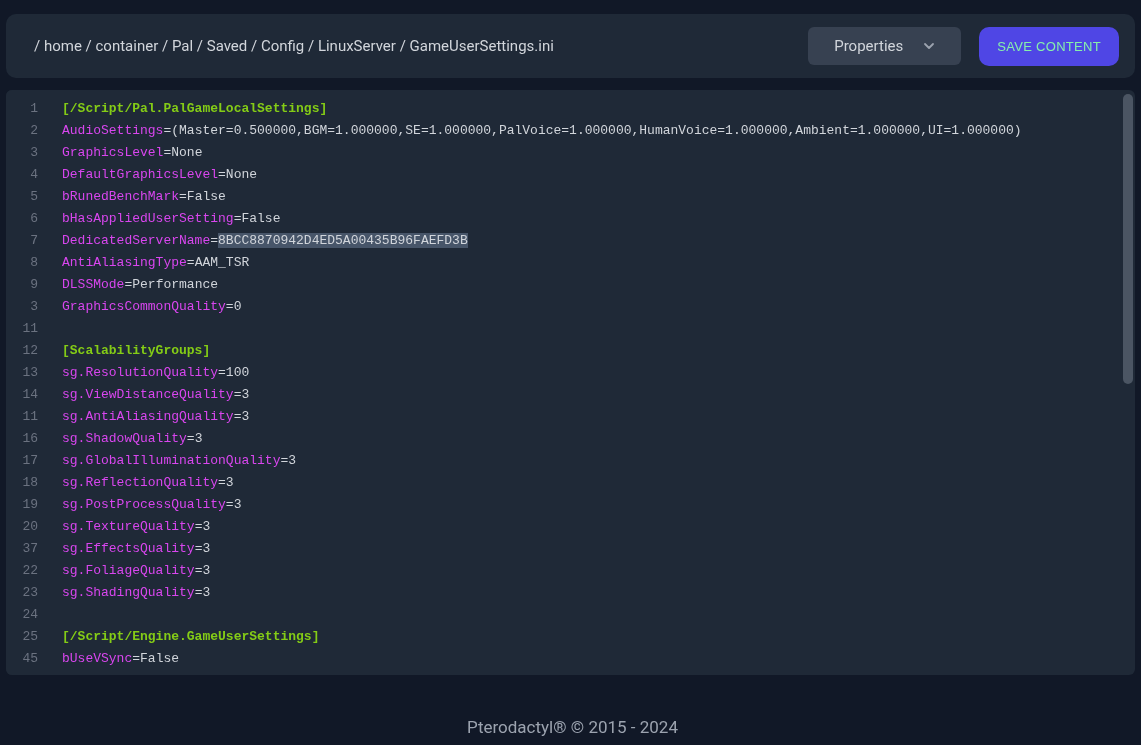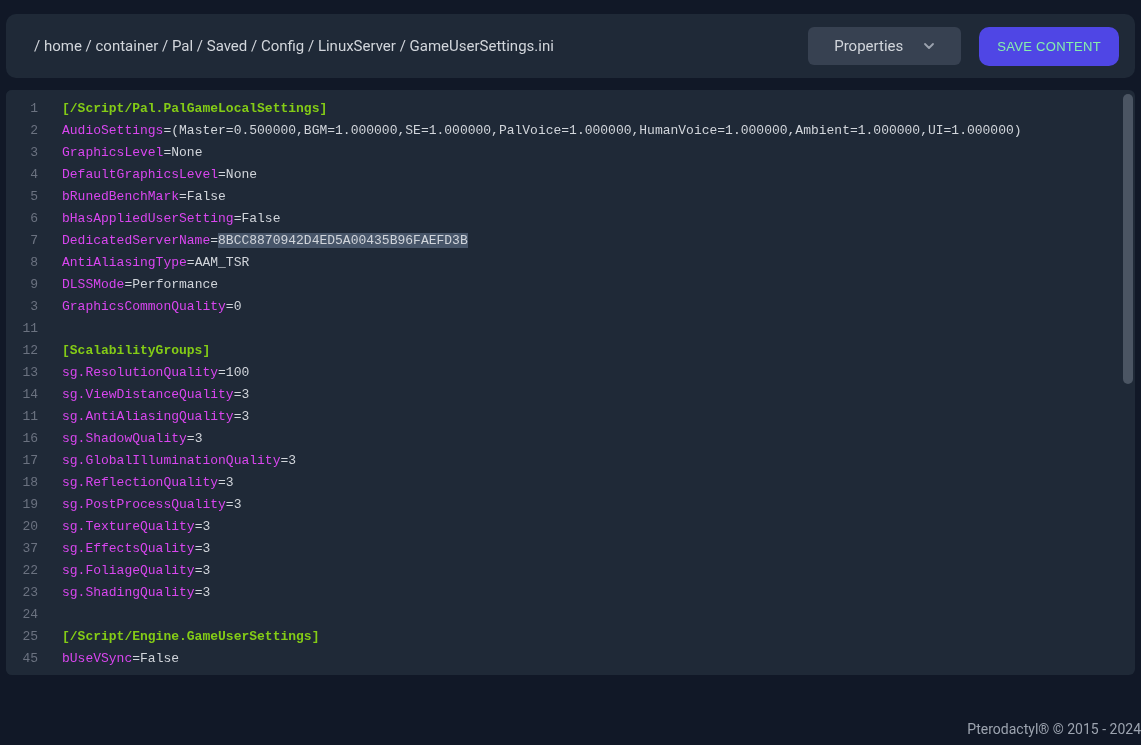--- a/index.html
+++ b/index.html
@@ -119,23 +119,23 @@
       top: 0;
       width: 10px;
       height: 290px;
       background: #4b5563;
       border-radius: 5px;
     }
     .footer {
       position: absolute;
       left: 4px; right: 0;
       bottom: 8px;
-      text-align: right;
+      text-align: center;
       color: #9ca3af;
-      font-size: 14px;
+      font-size: 17px;
     }
   </style>
 </head>
 <body>
 
 <div class="header-bar">
   <div class="breadcrumb">
       <span>/ </span>
       <span>home </span>
       <span>/ </span>

